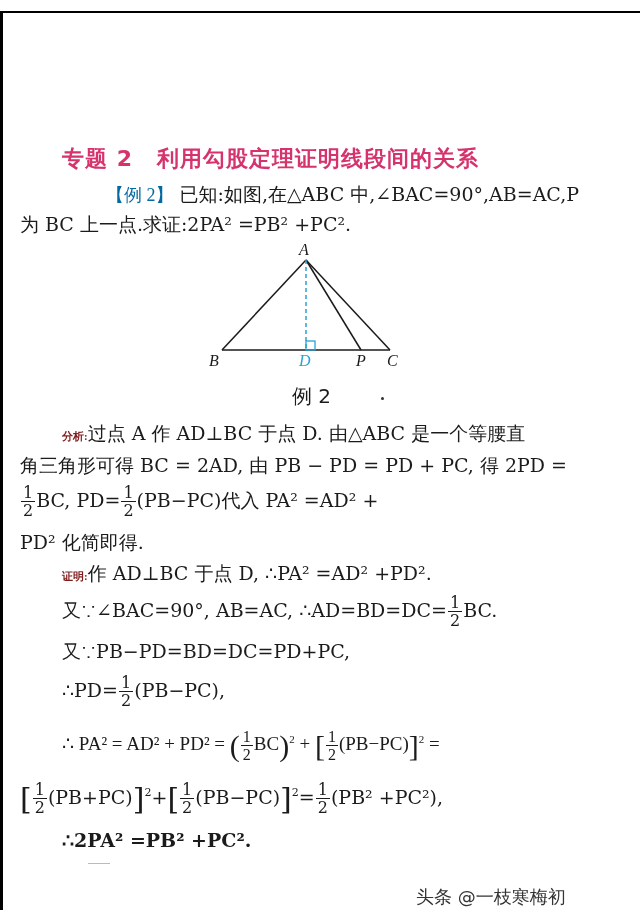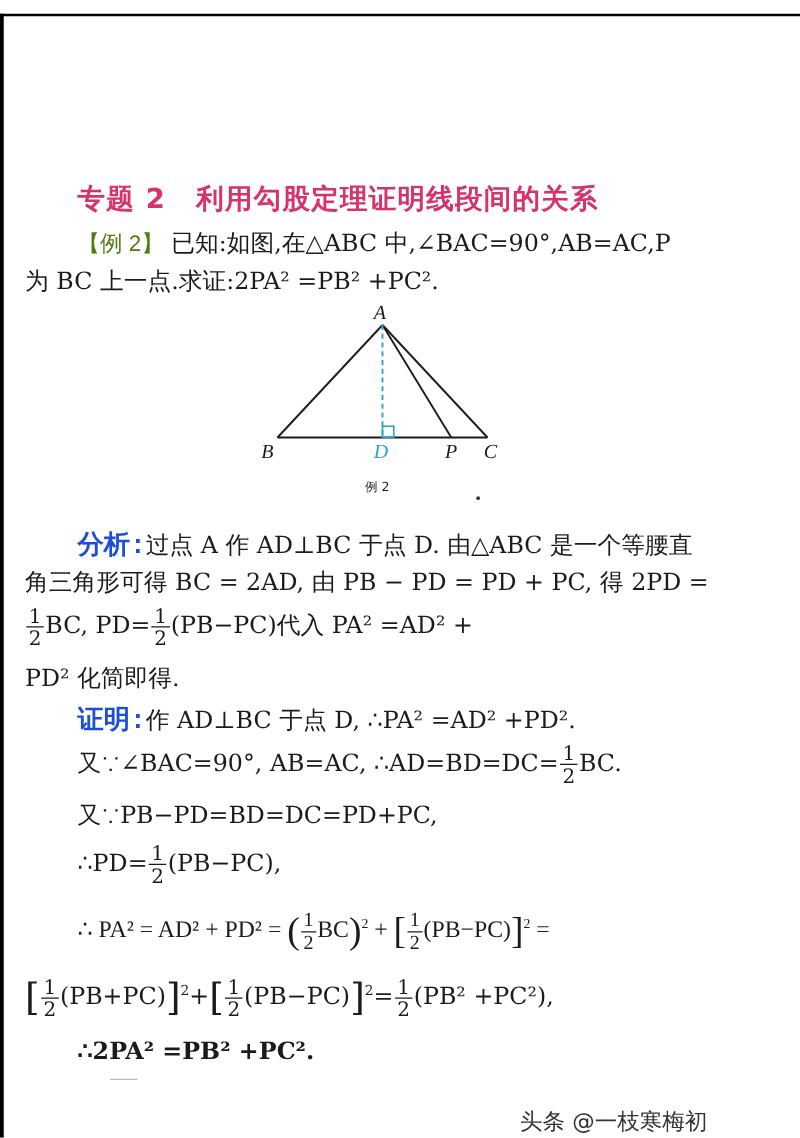--- a/index.html
+++ b/index.html
@@ -5,29 +5,29 @@
   html,body{margin:0;padding:0;}
   body{width:640px;height:910px;background:#fff;position:relative;overflow:hidden;
        font-family:"DejaVu Serif","Liberation Serif",serif;color:#1b1b1b;}
   .border-top{position:absolute;left:0;top:0;width:640px;height:2px;background:#000;}
   .border-left{position:absolute;left:0;top:0;width:3px;height:910px;background:#000;}
   .page{position:absolute;left:0;top:11px;width:576px;height:910px;}
   .title{position:absolute;left:62px;top:133px;font-family:"DejaVu Sans","Liberation Sans",sans-serif;
          font-weight:bold;font-size:22px;color:#d6336c;letter-spacing:1px;white-space:nowrap;}
   .title .num{margin-right:24px;}
   .line{position:absolute;white-space:nowrap;font-size:19px;}
-  .ex-tag{font-family:Liberation Sans, sans-serif;color:#4d7c0f;font-size:18px;}
-  .label{font-family:Liberation Mono, monospace;color:#1d4ed8;font-weight:bold;font-size:21px;}
+  .ex-tag{font-family:Liberation Serif, serif;color:#0369a1;font-size:18px;margin-left:44px;}
+  .label{font-family:Liberation Serif, serif;color:#7f1d1d;font-weight:bold;font-size:11px;}
   sup{font-size:11px;vertical-align:super;}
   .frac{display:inline-block;vertical-align:middle;text-align:center;font-size:16px;line-height:17px;margin:0 1px;}
   .frac span{display:block;}
   .frac .n{border-bottom:1px solid #1b1b1b;padding:0 2px;}
   .big{font-size:30px;vertical-align:middle;font-weight:lighter;}
   .fig{position:absolute;left:195px;top:228px;width:225px;height:170px;}
-  .caption{position:absolute;left:292px;top:372px;font-family:"DejaVu Sans","Liberation Sans",sans-serif;font-size:10px;}
+  .caption{position:absolute;left:292px;top:372px;font-family:"DejaVu Sans","Liberation Sans",sans-serif;font-size:20px;}
   .dot{position:absolute;left:381px;top:386px;width:3px;height:3px;background:#333;border-radius:50%;}
   .dash{position:absolute;left:88px;top:852px;width:22px;height:1px;background:#bbb;}
   .watermark{position:absolute;left:416px;top:874px;font-family:"DejaVu Sans","Liberation Sans",sans-serif;font-size:18px;color:#333;}
 </style>
 </head>
 <body>
 
 <div class="page">
   <div class="border-top"></div>
   <div class="border-left"></div>

